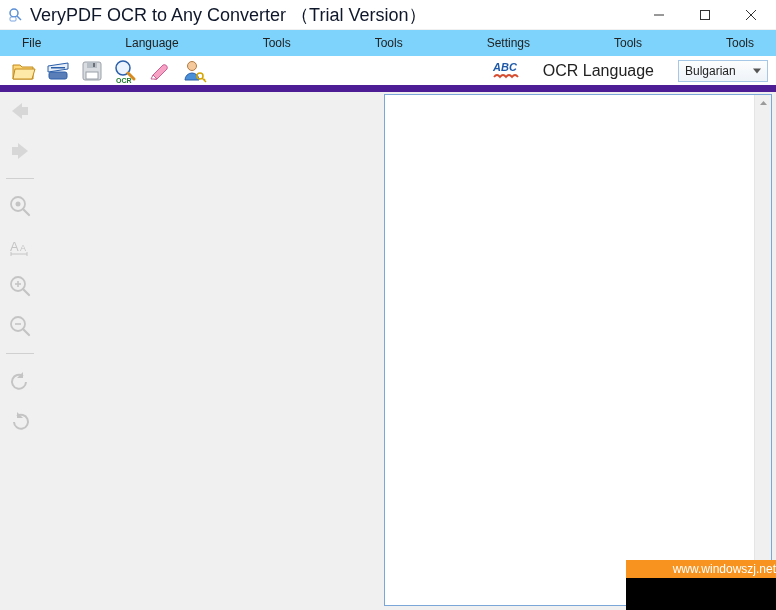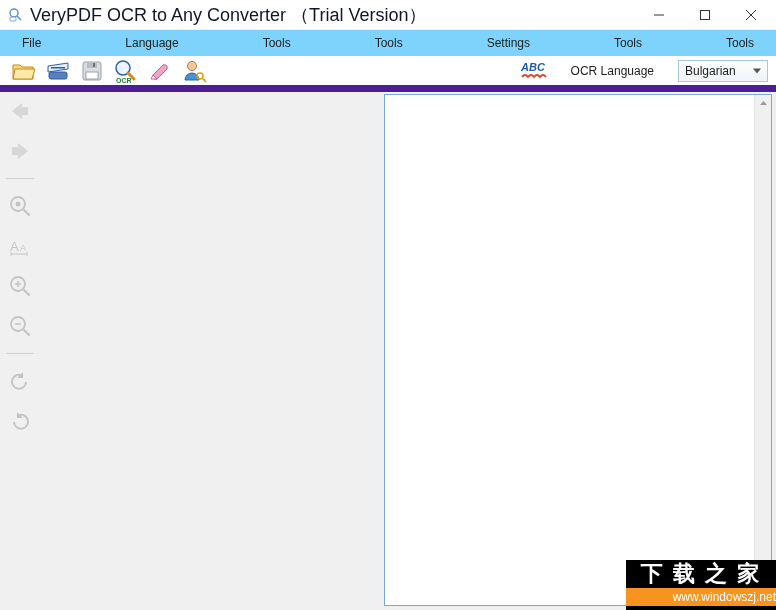--- a/index.html
+++ b/index.html
@@ -14,21 +14,21 @@
 .window-controls svg { width: 10px; height: 10px; }
 
 
 .menubar { height: 26px; display: flex; align-items: center; padding: 0 8px; font-size: 12px; color: #222; background: #7dd3fc; justify-content: space-between; }
 .menubar .menu-item { padding: 4px 14px; }
 
 
 .toolbar { height: 36px; display: flex; align-items: center; padding: 0 8px; background: #fff; border-bottom: 7px solid #4c1d95; }
 .toolbar .tool-btn { width: 32px; height: 32px; display: flex; align-items: center; justify-content: center; margin-right: 2px; border-radius: 2px; }
 .toolbar .spacer { flex: 1; }
-.ocr-lang-label { font-size: 12px; color: #222; margin: 0 6px 0 10px; }
+.ocr-lang-label { font-size: 16px; color: #222; margin: 0 6px 0 10px; }
 .lang-select { -webkit-appearance: none; appearance: none; width: 90px; height: 22px; font-size: 12px; padding: 2px 18px 2px 6px; border: 1px solid #a7c7e7; background: linear-gradient(#fdfdfd,#eef3f9); color: #222; position: relative; }
 .lang-select-wrap { position: relative; padding-left: 18px; }
 .lang-select-wrap::after { content:""; position:absolute; right:7px; top:50%; width:0;height:0; border-left:4px solid transparent; border-right:4px solid transparent; border-top:5px solid #555; transform:translateY(-50%); pointer-events:none;}
 
 
 .body-area { display: flex; height: calc(610px - 30px - 26px - 36px); background: #f0f0f0; }
 .left-tools { width: 40px; background: #f0f0f0; display: flex; flex-direction: column; align-items: center; padding-top: 4px; gap: 10px; }
 .left-tools .lt-btn { width: 30px; height: 30px; display: flex; align-items: center; justify-content: center; opacity: 0.6; }
 .left-tools .group-sep { width: 28px; height: 1px; background: #d0d0d0; margin: 2px 0; }
 .left-pane { flex: 1; background: #f0f0f0; }
@@ -212,15 +212,14 @@
       <div class="up-btn">
         <svg width="9" height="9" viewBox="0 0 9 9">
             <path d="M1 6 L4.5 2 L8 6 Z" fill="#9b9b9b"></path>
           </svg>
       </div>
     </div>
   </div>
 </div>
 
 <div class="watermark">
-  <div class="cn">下 载 之 家</div>
   <div class="url">www.windowszj.net</div>
 </div>
 
 </body></html>

